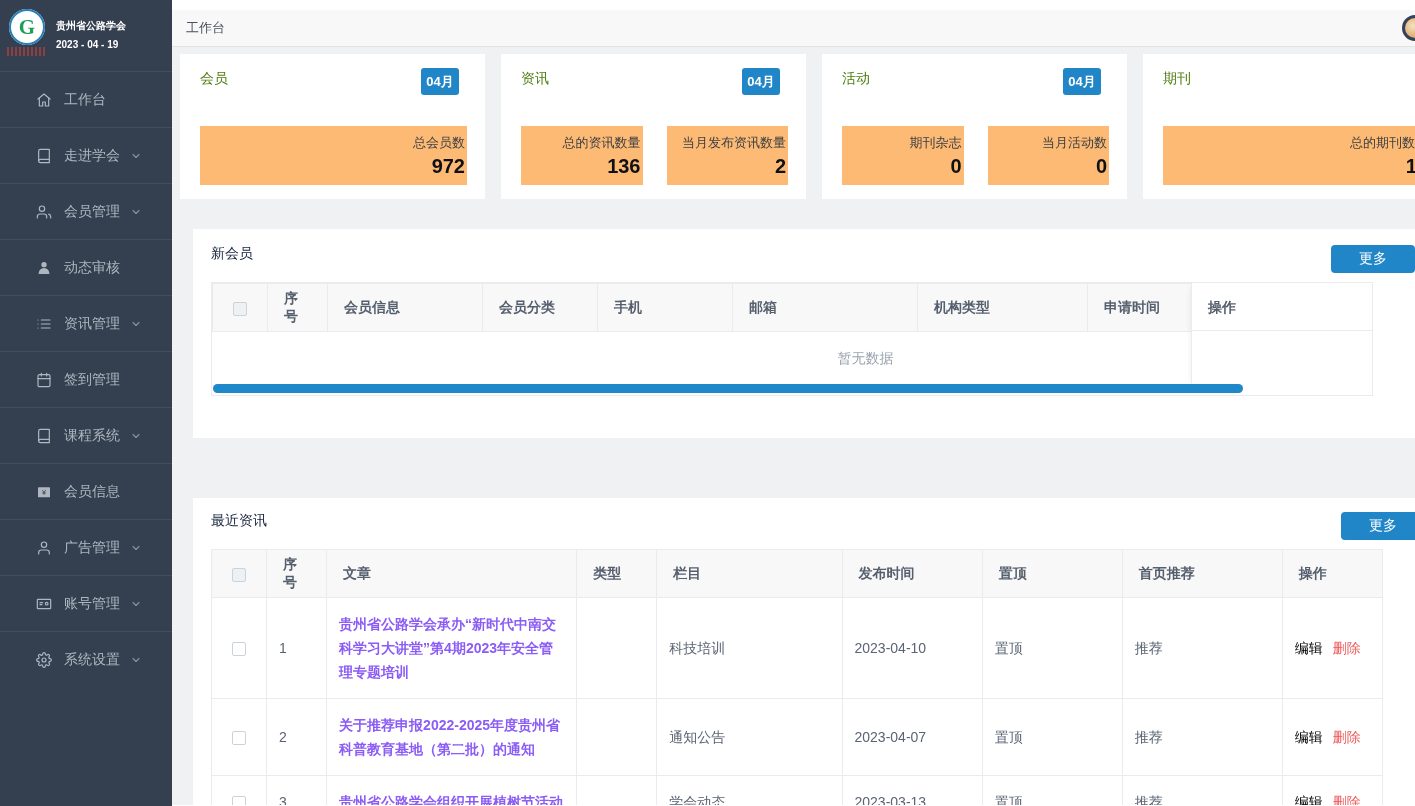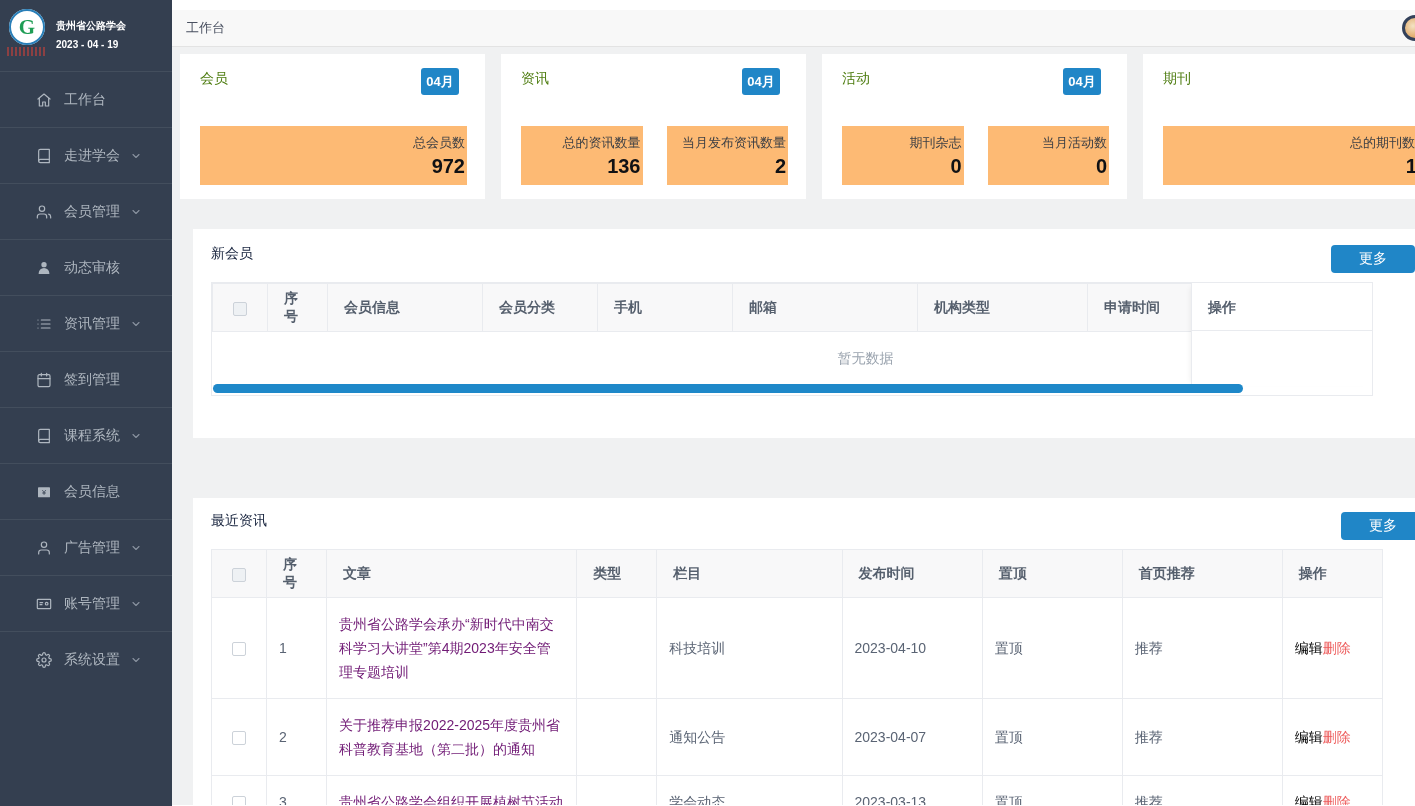--- a/index.html
+++ b/index.html
@@ -74,24 +74,24 @@
   .fixed-op { position:absolute; top:0; right:0; width:181px; height:103px; background:#fff;
               border-left:1px solid #e9ebef; box-shadow:-4px 0 6px -4px rgba(0,0,0,.08); }
   .fixed-op .op-head { height:48px; line-height:48px; padding-left:16px; font-weight:600; color:#555f6d;
                        border-bottom:1px solid #e9ebef; font-size:14px; }
   .scroll-thumb { position:absolute; left:1px; bottom:2px; width:1030px; height:9px; background:#1e88c9; border-radius:5px; cursor:pointer; }
 
   
   .t2-wrap { margin-top:19px; width:1172px; }
   .t2 { width:1172px; }
   .t2 tbody td { padding:14px 12px; color:#5a6474; line-height:24px; vertical-align:middle; }
-  .t2 tbody td.article-cell { color:#701a75; }
+  .t2 tbody td.article-cell { color:#8b5cf6;font-weight:bold; }
   .op-link { cursor:pointer; }
   .op-edit { color:#000000; }
-  .op-del { color:#ed5a5a; }
+  .op-del { color:#ed5a5a; margin-left:10px; }
 </style>
 </head>
 <body>
 
 <div class="app">
 
   <aside class="sidebar">
     <div class="logo-block">
       <div class="logo-left">
         <div class="logo-circle">G</div>

